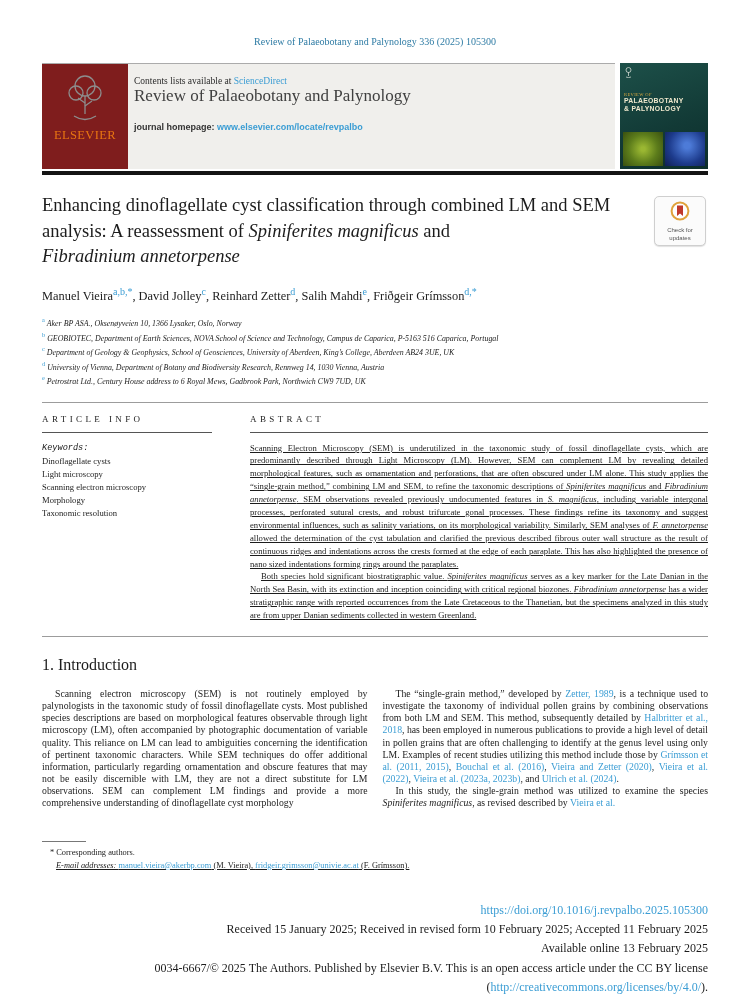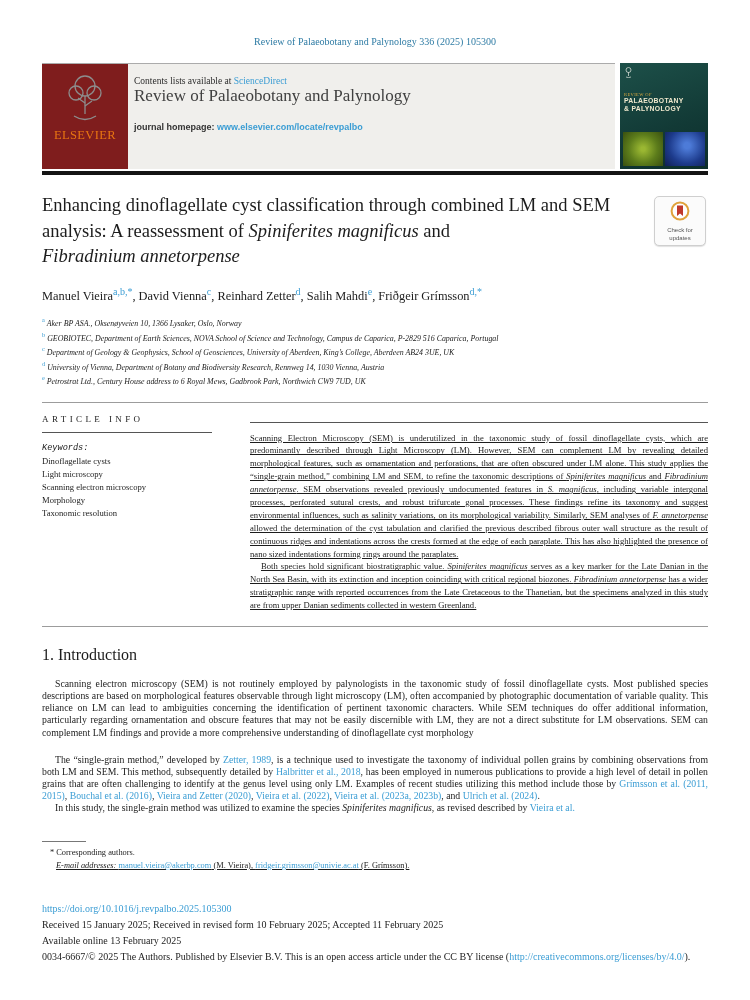--- a/index.html
+++ b/index.html
@@ -47,30 +47,30 @@
   .hdr-rule{border:none;border-top:1px solid #555;margin:8px 0 9px;}
   .hdr-rule.short{width:170px;margin-left:0;}
   .keywords{font-size:8.6px;line-height:1.52;}
   .kw-label{font-style:italic;font-family:Liberation Mono, monospace;}
   .abstract{font-size:8.65px;line-height:1.49;text-align:justify;}
   .abstract p{margin:0;text-decoration:underline;}
   .abstract p + p{text-indent:11px;}
   .it{font-style:italic;}
   
   .intro-heading{margin-top:19px;font-size:16px;font-weight:normal;}
-  .columns{display:flex;gap:15px;margin-top:14px;font-size:9.75px;line-height:1.245;text-align:justify;flex-direction:column;}
+  .columns{display:flex;gap:15px;margin-top:14px;font-size:9.75px;line-height:1.245;text-align:justify;}
   .col{flex:1;min-width:0;}
   .col p{margin:0;}
   .indent{text-indent:13px;}
   
   .footnote{position:absolute;left:42px;right:42px;top:841px;font-size:8.4px;background:#fff;line-height:1.55;}
   .fn-rule{border:none;border-top:1px solid #777;width:44px;margin:0 0 4px;}
   .fn-line{padding-left:8px;}
   .fn-email{padding-left:14px;text-decoration:underline;}
-  .bottom{position:absolute;left:42px;right:42px;top:901px;font-size:10px;line-height:1.6;background:#fff;}
+  .bottom{position:absolute;left:42px;right:42px;top:901px;font-size:12px;line-height:1.6;background:#fff;text-align:right;}
 </style>
 </head>
 <body>
 
 <div class="page">
 
   <div class="journal-ref">Review of Palaeobotany and Palynology 336 (2025) 105300</div>
 
   <div class="masthead">
     <div class="masthead-main">
@@ -132,29 +132,29 @@
       </span>
       <div class="badge-text">
         <span>Check for</span><br>
         <span>updates</span>
       </div>
     </div>
   </div>
 
   <div class="authors">
     <span><span>Manuel Vieira</span><sup>a,b,*</sup><span>, </span></span>
-    <span><span>David Vienna</span><sup>c</sup><span>, </span></span>
+    <span><span>David Jolley</span><sup>c</sup><span>, </span></span>
     <span><span>Reinhard Zetter</span><sup>d</sup><span>, </span></span>
     <span><span>Salih Mahdi</span><sup>e</sup><span>, </span></span>
     <span><span>Friðgeir Grímsson</span><sup>d,*</sup><span></span></span>
   </div>
 
   <div class="affiliations">
     <div><sup>a</sup><span>Aker BP ASA., Oksenøyveien 10, 1366 Lysaker, Oslo, Norway</span></div>
-    <div><sup>b</sup><span>GEOBIOTEC, Department of Earth Sciences, NOVA School of Science and Technology, Campus de Caparica, P-2829 516 Caparica, Portugal</span></div>
+    <div><sup>b</sup><span>GEOBIOTEC, Department of Earth Sciences, NOVA School of Science and Technology, Campus de Caparica, P-5163 516 Caparica, Portugal</span></div>
     <div><sup>c</sup><span>Department of Geology &amp; Geophysics, School of Geosciences, University of Aberdeen, King’s College, Aberdeen AB24 3UE, UK</span></div>
     <div><sup>d</sup><span>University of Vienna, Department of Botany and Biodiversity Research, Rennweg 14, 1030 Vienna, Austria</span></div>
     <div><sup>e</sup><span>Petrostrat Ltd., Century House address to 6 Royal Mews, Gadbrook Park, Northwich CW9 7UD, UK</span></div>
   </div>
 
   <hr class="rule">
 
   <div class="info-grid">
     <div>
       <div class="sec-header">ARTICLE INFO</div>
@@ -162,20 +162,21 @@
       <div class="keywords">
         <div class="kw-label">Keywords:</div>
         <div>Dinoflagellate cysts</div>
         <div>Light microscopy</div>
         <div>Scanning electron microscopy</div>
         <div>Morphology</div>
         <div>Taxonomic resolution</div>
       </div>
     </div>
     <div>
+      <div class="sec-header">ABSTRACT</div>
       <hr class="hdr-rule">
       <div class="abstract">
         <p><span>Scanning Electron Microscopy (SEM) is underutilized in the taxonomic study of fossil dinoflagellate cysts, which are predominantly described through Light Microscopy (LM). However, SEM can complement LM by revealing detailed morphological features, such as ornamentation and perforations, that are often obscured under LM alone. This study applies the “single-grain method,” combining LM and SEM, to refine the taxonomic descriptions of </span><span class="it">Spiniferites magnificus</span><span> and </span><span class="it">Fibradinium annetorpense</span><span>. SEM observations revealed previously undocumented features in </span><span class="it">S. magnificus</span><span>, including variable intergonal processes, perforated sutural crests, and robust trifurcate gonal processes. These findings refine its taxonomy and suggest environmental influences, such as salinity variations, on its morphological variability. Similarly, SEM analyses of </span><span class="it">F. annetorpense</span><span> allowed the determination of the cyst tabulation and clarified the previous described fibrous outer wall structure as the result of continuous ridges and indentations across the crests formed at the edge of each paraplate. This has also highlighted the presence of nano sized indentations forming rings around the paraplates.</span></p>
         <p><span>Both species hold significant biostratigraphic value. </span><span class="it">Spiniferites magnificus</span><span> serves as a key marker for the Late Danian in the North Sea Basin, with its extinction and inception coinciding with critical regional biozones. </span><span class="it">Fibradinium annetorpense</span><span> has a wider stratigraphic range with reported occurrences from the Late Cretaceous to the Thanetian, but the specimens analyzed in this study are from upper Danian sediments collected in western Greenland.</span></p>
       </div>
     </div>
   </div>
 
   <hr class="rule">
 

